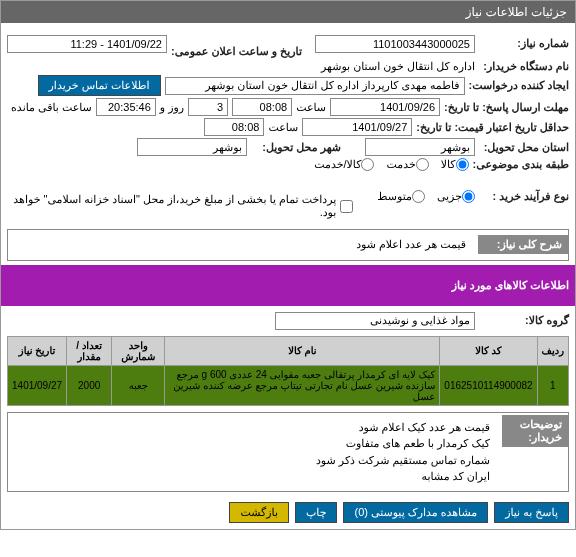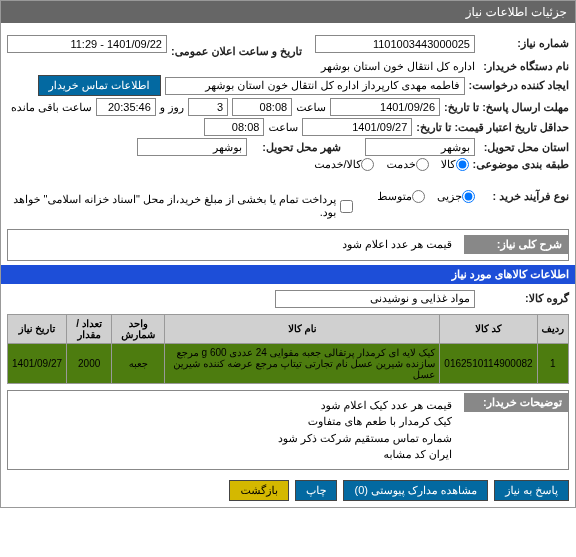--- a/index.html
+++ b/index.html
@@ -14,21 +14,21 @@
 .input-wide { width: 160px; }
 .input-med { width: 110px; }
 .input-sm { width: 60px; }
 .input-lg { width: 300px; }
 .btn { background: #0369a1; color: #fff; border: 1px solid #444; padding: 3px 10px; font-family: inherit; font-size: 11px; cursor: pointer; }
 .btn-yellow { background: #d4b800; color: #000; }
 .radio-group { display: flex; gap: 12px; align-items: center; }
 .radio-item { display: flex; align-items: center; gap: 0; }
 .check-row { display: flex; align-items: center; gap: 4px; margin-top: 20px; }
 .divider-section { border: 1px solid #888; margin: 4px 6px; }
-.sub-header { background: #1d4ed8; color: #fff; padding: 3px 6px; font-size: 11px; font-weight: bold; }
+.sub-header { background: #a21caf; color: #fff; padding: 14px 6px; font-size: 11px; font-weight: bold; }
 .text-block { padding: 6px 8px; line-height: 1.6; }
 table { width: 100%; border-collapse: collapse; font-size: 10px; }
 th, td { border: 1px solid #999; padding: 3px 4px; text-align: center; background: #4d7c0f; }
 th { background: #d0d0d0; font-weight: bold; }
 .desc-block { padding: 4px 8px; line-height: 1.5; }
 .footer-btns { display: flex; gap: 6px; padding: 6px; justify-content: flex-start; }
 .spacer { flex: 1; }
 .sub-title { background: #888; color: #fff; padding: 3px 6px; font-weight: bold; }
 </style>
 </head>
@@ -116,21 +116,21 @@
       </div>
       <span class="check-row" style="margin-right:20px">
         <input type="checkbox" style="">
         <span>پرداخت تمام یا بخشی از مبلغ خرید،از محل "اسناد خزانه اسلامی" خواهد بود.</span>
       </span>
     </div>
   </div>
 
   <div class="divider-section">
     <div class="row" style="padding:0">
-      <div class="sub-title" style="width:104px">شرح کلی نیاز:</div>
+      <div class="sub-title" style="width:90px">شرح کلی نیاز:</div>
       <div class="text-block" style="flex:1;padding:4px 8px">
         <div>قیمت هر عدد اعلام شود</div>
       </div>
     </div>
   </div>
 
   <div class="sub-header">اطلاعات کالاهای مورد نیاز</div>
 
   <div class="section">
     <div class="row">
@@ -159,21 +159,21 @@
           <td>جعبه</td>
           <td>2000</td>
           <td>1401/09/27</td>
         </tr>
       </tbody>
     </table>
   </div>
 
   <div class="divider-section" style="margin-top:6px">
     <div class="row" style="padding:0;align-items:flex-start">
-      <div class="sub-title" style="width:104px">توضیحات خریدار:</div>
+      <div class="sub-title" style="width:66px">توضیحات خریدار:</div>
       <div class="desc-block" style="flex:1">
         <div>قیمت هر عدد کیک اعلام شود</div>
         <div>کیک کرمدار با طعم های متفاوت</div>
         <div>شماره تماس مستقیم شرکت ذکر شود</div>
         <div>ایران کد مشابه</div>
       </div>
     </div>
   </div>
 
   <div class="footer-btns">

